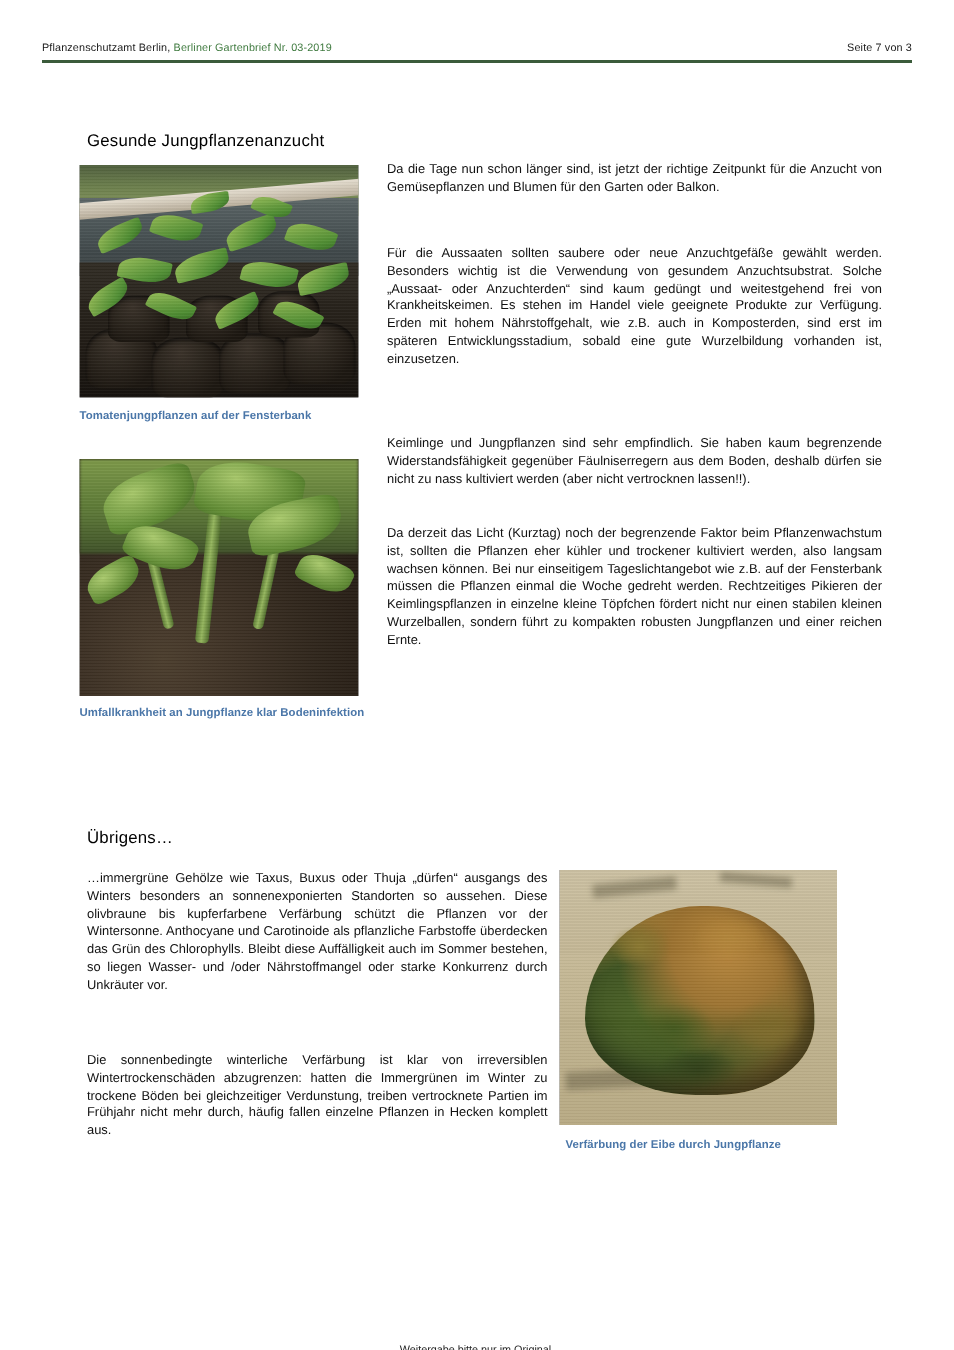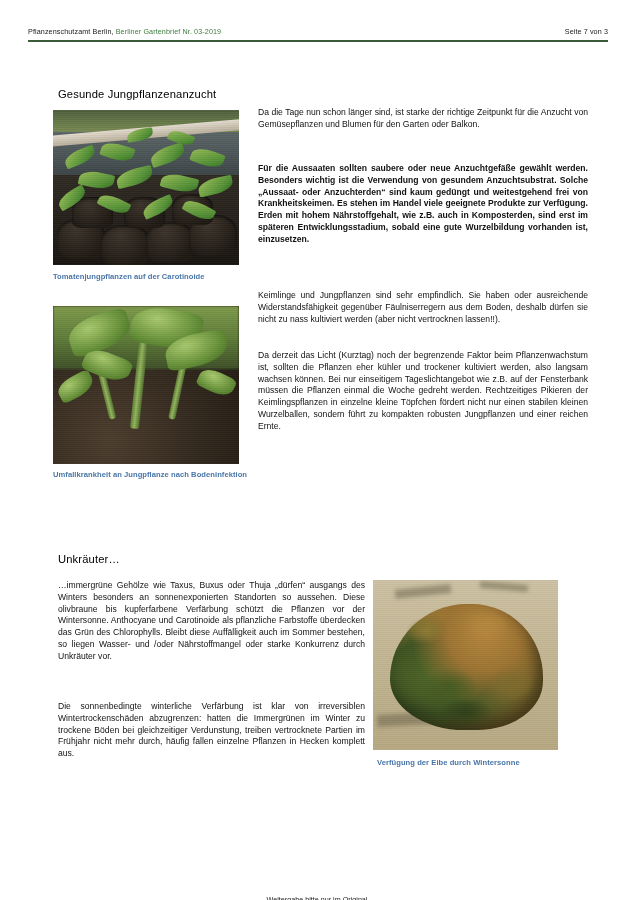--- a/index.html
+++ b/index.html
@@ -61,21 +61,21 @@
     font-size: 8.6px;
     line-height: 11.75px;
     color: #111;
     text-align: justify;
     text-justify: inter-word;
     hyphens: none;
   }
   .col-right { left: 258px; width: 330px; }
 
   #p1 { top: 107px; }
-  #p2 { top: 163px; font-weight: bold; }
+  #p2 { top: 163px; }
   #p3 { top: 290px; }
   #p4 { top: 350px; }
   #p5 { left: 58px; top: 580px; width: 307px; }
   #p6 { left: 58px; top: 701px; width: 307px; }
 
   
   .photo {
     position: absolute;
     overflow: hidden;
     background: #777;
@@ -205,23 +205,23 @@
     <div class="header-left">
       <span>Pflanzenschutzamt Berlin,</span>
       <span class="header-green">Berliner Gartenbrief Nr. 03-2019</span>
     </div>
     <div class="header-right">Seite 7 von 3</div>
   </div>
   <div class="header-rule"></div>
 
   <div class="h-section" id="h-jungpflanzen">Gesunde Jungpflanzenanzucht</div>
 
-  <div class="para col-right" id="p1">Da die Tage nun schon länger sind, ist starke der richtige Zeitpunkt für die Anzucht von Gemüsepflanzen und Blumen für den Garten oder Balkon.</div>
+  <div class="para col-right" id="p1">Da die Tage nun schon länger sind, ist jetzt der richtige Zeitpunkt für die Anzucht von Gemüsepflanzen und Blumen für den Garten oder Balkon.</div>
   <div class="para col-right" id="p2">Für die Aussaaten sollten saubere oder neue Anzuchtgefäße gewählt werden. Besonders wichtig ist die Verwendung von gesundem Anzuchtsubstrat. Solche „Aussaat- oder Anzuchterden“ sind kaum gedüngt und weitestgehend frei von Krankheitskeimen. Es stehen im Handel viele geeignete Produkte zur Verfügung. Erden mit hohem Nährstoffgehalt, wie z.B. auch in Komposterden, sind erst im späteren Entwicklungsstadium, sobald eine gute Wurzelbildung vorhanden ist, einzusetzen.</div>
-  <div class="para col-right" id="p3">Keimlinge und Jungpflanzen sind sehr empfindlich. Sie haben oder ausreichende Widerstandsfähigkeit gegenüber Fäulniserregern aus dem Boden, deshalb dürfen sie nicht zu nass kultiviert werden (aber nicht vertrocknen lassen!!).</div>
+  <div class="para col-right" id="p3">Keimlinge und Jungpflanzen sind sehr empfindlich. Sie haben kaum begrenzende Widerstandsfähigkeit gegenüber Fäulniserregern aus dem Boden, deshalb dürfen sie nicht zu nass kultiviert werden (aber nicht vertrocknen lassen!!).</div>
   <div class="para col-right" id="p4">Da derzeit das Licht (Kurztag) noch der begrenzende Faktor beim Pflanzenwachstum ist, sollten die Pflanzen eher kühler und trockener kultiviert werden, also langsam wachsen können. Bei nur einseitigem Tageslichtangebot wie z.B. auf der Fensterbank müssen die Pflanzen einmal die Woche gedreht werden. Rechtzeitiges Pikieren der Keimlingspflanzen in einzelne kleine Töpfchen fördert nicht nur einen stabilen kleinen Wurzelballen, sondern führt zu kompakten robusten Jungpflanzen und einer reichen Ernte.</div>
 
   <div class="photo grainy" id="photo-tomato">
     <div class="ph-inner">
       <div class="tom-sky"></div>
       <div class="tom-wall"></div>
       <div class="tom-frame"></div>
       <div class="tom-soil"></div>
 
       <div class="tom-pot" style="left:2%;  top:70%; width:26%; height:26%;"></div>
@@ -241,57 +241,57 @@
       <div class="leafy" style="left:52%; top:24%; width:19%; height:10%; transform:rotate(-18deg);"></div>
       <div class="leafy" style="left:58%; top:42%; width:20%; height:10%; transform:rotate(14deg);"></div>
       <div class="leafy" style="left:48%; top:58%; width:17%; height:9%;  transform:rotate(-24deg);"></div>
       <div class="leafy" style="left:74%; top:26%; width:18%; height:10%; transform:rotate(20deg);"></div>
       <div class="leafy" style="left:78%; top:44%; width:19%; height:10%; transform:rotate(-12deg);"></div>
       <div class="leafy" style="left:70%; top:60%; width:17%; height:9%;  transform:rotate(28deg);"></div>
       <div class="leafy" style="left:40%; top:12%; width:14%; height:8%;  transform:rotate(-8deg);"></div>
       <div class="leafy" style="left:62%; top:14%; width:14%; height:8%;  transform:rotate(22deg);"></div>
     </div>
   </div>
-  <div class="caption" id="cap-tomato">Tomatenjungpflanzen auf der Carotinoide</div>
+  <div class="caption" id="cap-tomato">Tomatenjungpflanzen auf der Fensterbank</div>
 
   <div class="photo grainy" id="photo-umfall">
     <div class="ph-inner">
       <div class="umf-soil"></div>
       <div class="umf-back"></div>
       <div class="umf-stem" style="left:44%; top:16%; width:5%;  height:62%; transform:rotate(6deg);"></div>
       <div class="umf-stem" style="left:26%; top:28%; width:3.5%; height:44%; transform:rotate(-14deg);"></div>
       <div class="umf-stem" style="left:66%; top:24%; width:3.5%; height:48%; transform:rotate(12deg);"></div>
       <div class="umf-leaf" style="left:8%;  top:6%;  width:34%; height:22%; transform:rotate(-18deg);"></div>
       <div class="umf-leaf" style="left:42%; top:2%;  width:38%; height:24%; transform:rotate(10deg);"></div>
       <div class="umf-leaf" style="left:60%; top:18%; width:34%; height:20%; transform:rotate(-12deg);"></div>
       <div class="umf-leaf" style="left:16%; top:30%; width:26%; height:16%; transform:rotate(22deg);"></div>
       <div class="umf-leaf" style="left:2%;  top:44%; width:20%; height:13%; transform:rotate(-28deg);"></div>
       <div class="umf-leaf" style="left:78%; top:42%; width:20%; height:13%; transform:rotate(26deg);"></div>
     </div>
   </div>
-  <div class="caption" id="cap-umfall">Umfallkrankheit an Jungpflanze nach Bodeninfektion</div>
-
-  <div class="h-section" id="h-uebrigens">Unkräuter…</div>
+  <div class="caption" id="cap-umfall">Umfallkrankheit an Jungpflanze klar Bodeninfektion</div>
+
+  <div class="h-section" id="h-uebrigens">Übrigens…</div>
 
   <div class="para" id="p5">…immergrüne Gehölze wie Taxus, Buxus oder Thuja „dürfen“ ausgangs des Winters besonders an sonnenexponierten Standorten so aussehen. Diese olivbraune bis kupferfarbene Verfärbung schützt die Pflanzen vor der Wintersonne. Anthocyane und Carotinoide als pflanzliche Farbstoffe überdecken das Grün des Chlorophylls. Bleibt diese Auffälligkeit auch im Sommer bestehen, so liegen Wasser- und /oder Nährstoffmangel oder starke Konkurrenz durch Unkräuter vor.</div>
   <div class="para" id="p6">Die sonnenbedingte winterliche Verfärbung ist klar von irreversiblen Wintertrockenschäden abzugrenzen: hatten die Immergrünen im Winter zu trockene Böden bei gleichzeitiger Verdunstung, treiben vertrocknete Partien im Frühjahr nicht mehr durch, häufig fallen einzelne Pflanzen in Hecken komplett aus.</div>
 
   <div class="photo grainy" id="photo-eibe">
     <div class="ph-inner">
       <div class="eibe-ground"></div>
       <div class="eibe-trunkshadow" style="left:12%; top:4%;  width:30%; height:5%;  transform:rotate(-6deg);"></div>
       <div class="eibe-trunkshadow" style="left:58%; top:2%;  width:26%; height:4%;  transform:rotate(5deg);"></div>
       <div class="eibe-trunkshadow" style="left:2%;  top:78%; width:40%; height:7%;  transform:rotate(-3deg);"></div>
       <div class="eibe-bush"></div>
       <div class="eibe-tuft" style="left:18%; top:22%; width:22%; height:16%; background:radial-gradient(ellipse,#8d7a33,transparent 70%);"></div>
       <div class="eibe-tuft" style="left:48%; top:18%; width:26%; height:18%; background:radial-gradient(ellipse,#b3873c,transparent 70%);"></div>
       <div class="eibe-tuft" style="left:26%; top:52%; width:30%; height:22%; background:radial-gradient(ellipse,#43591f,transparent 70%);"></div>
       <div class="eibe-tuft" style="left:62%; top:52%; width:26%; height:20%; background:radial-gradient(ellipse,#7c6a2b,transparent 70%);"></div>
       <div class="eibe-tuft" style="left:36%; top:70%; width:28%; height:16%; background:radial-gradient(ellipse,#2f3e18,transparent 72%);"></div>
     </div>
   </div>
-  <div class="caption" id="cap-eibe">Verfügung der Eibe durch Wintersonne</div>
+  <div class="caption" id="cap-eibe">Verfärbung der Eibe durch Jungpflanze</div>
 
   <div class="footer">
     <span>Weitergabe bitte nur im Original.</span>
   </div>
 
 </div>
 
 </body></html>

